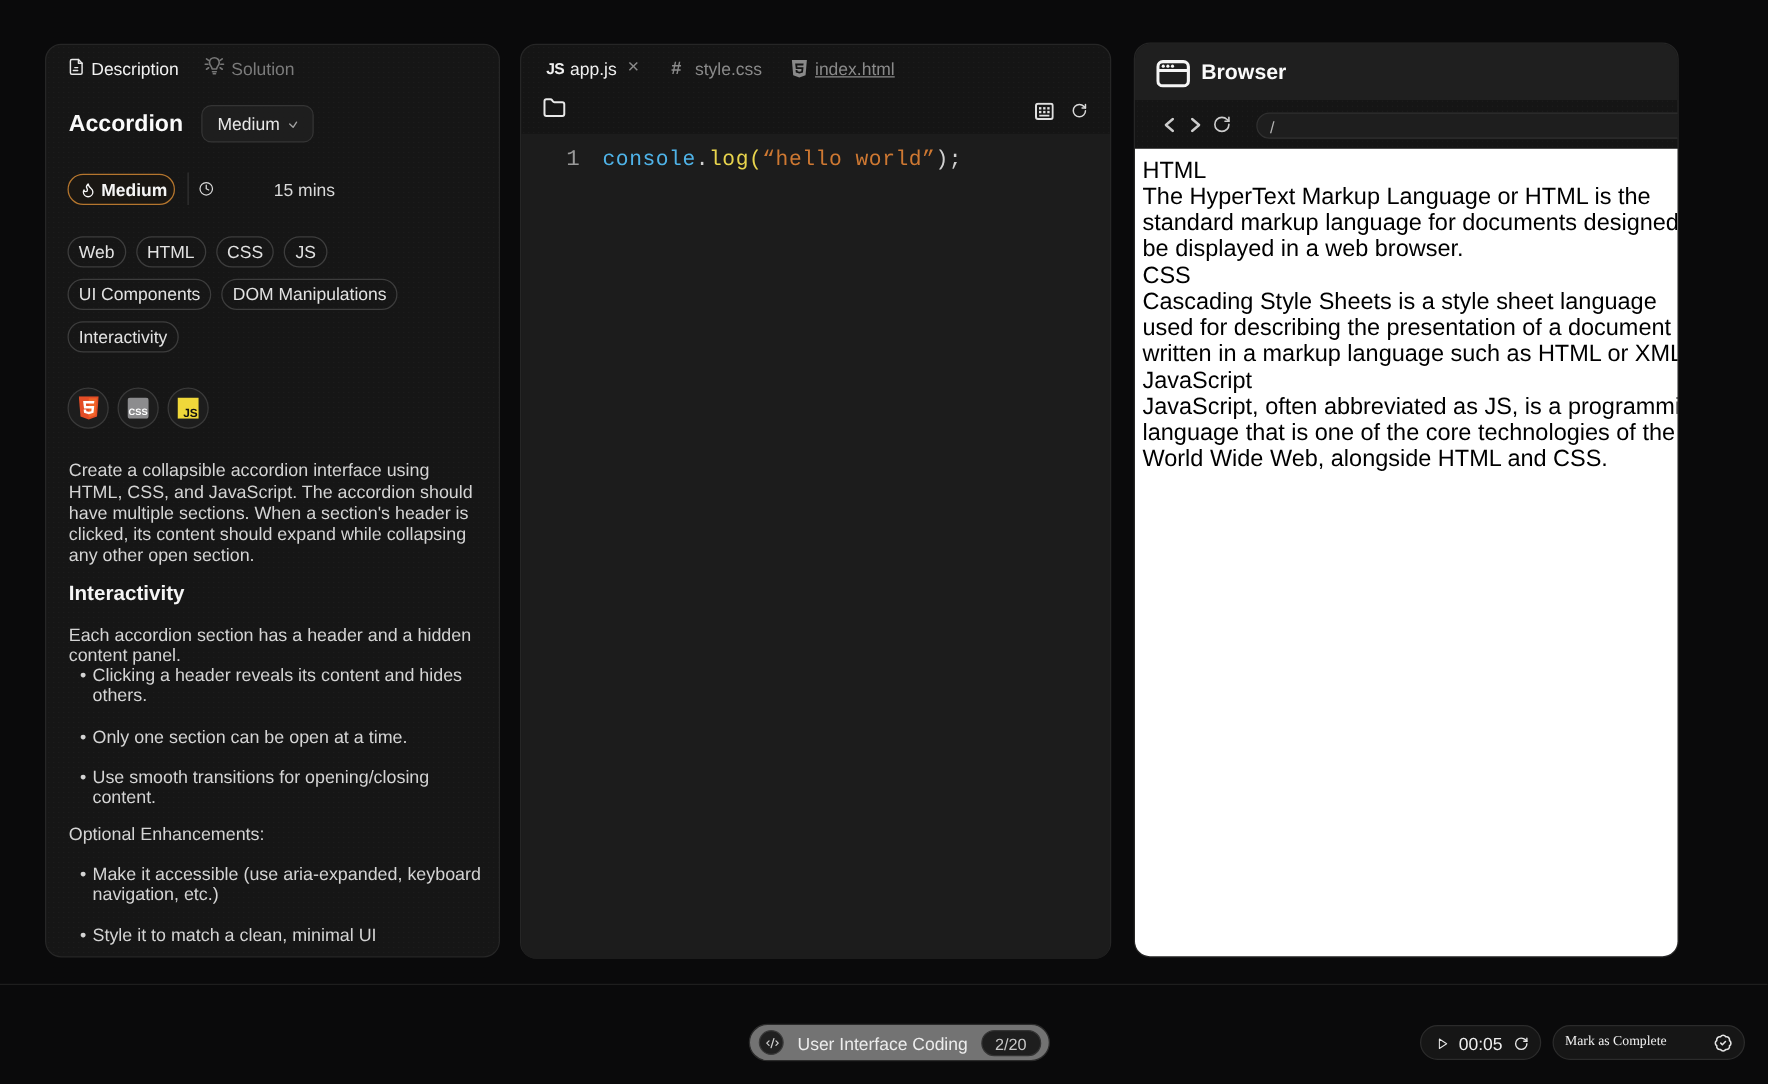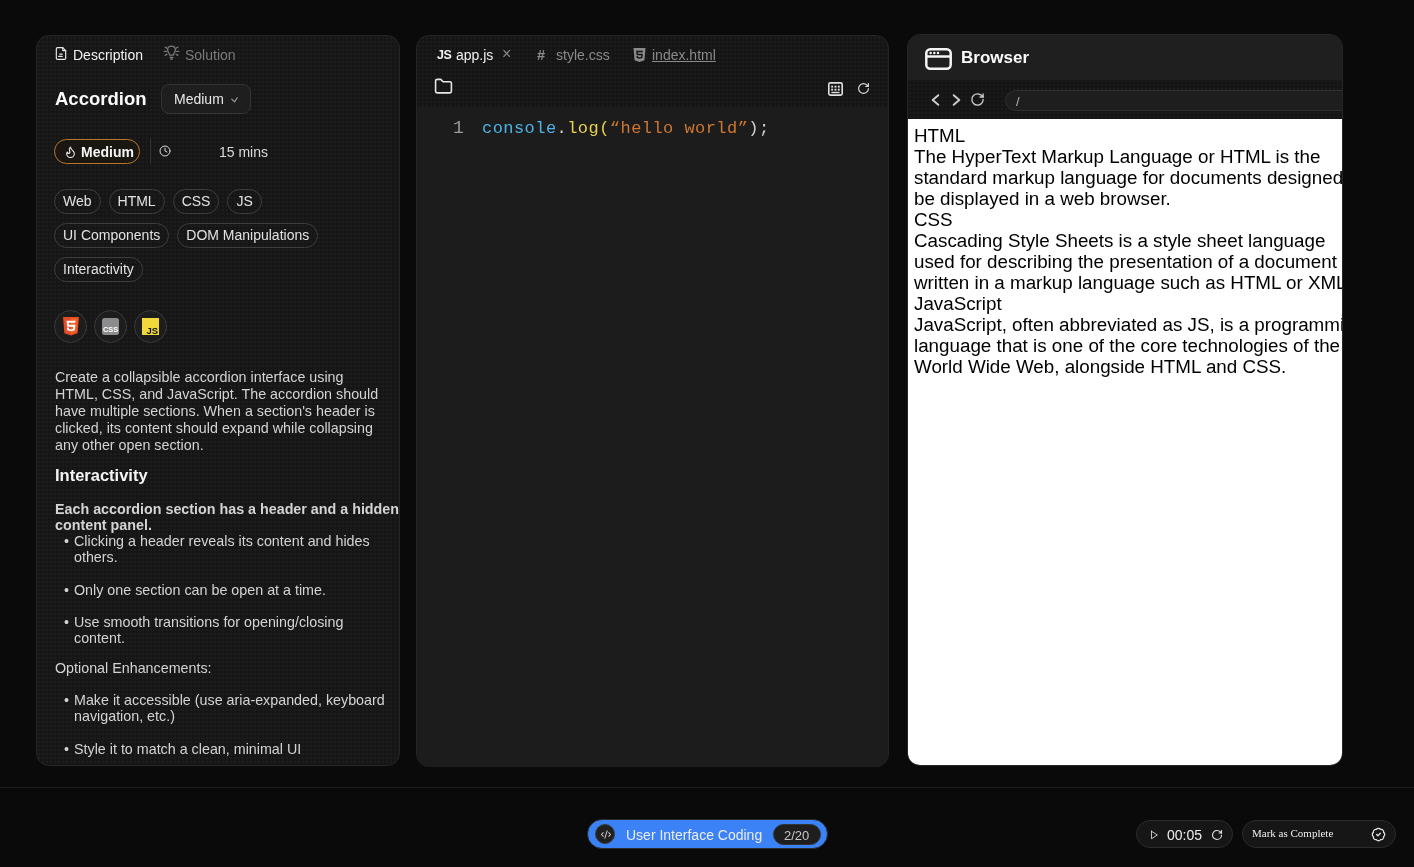--- a/index.html
+++ b/index.html
@@ -98,21 +98,21 @@
   </div>
 
   <div class="abs nw" style="left:18px; top:333px; font-size:14.3px; line-height:17px; color:#d4d4d4;">
     Create a collapsible accordion interface using<br>
     HTML, CSS, and JavaScript. The accordion should<br>
     have multiple sections. When a section's header is<br>
     clicked, its content should expand while collapsing<br>
     any other open section.
   </div>
   <div class="abs nw" style="left:18px; top:430px; font-size:16.5px; font-weight:700; color:#f5f5f5;">Interactivity</div>
-  <div class="abs nw" style="left:18px; top:465px; font-size:14.3px; line-height:16px; color:#d4d4d4;font-weight:bold;">
+  <div class="abs nw" style="left:18px; top:465px; font-size:14.3px; line-height:16px; color:#d4d4d4;">
     Each accordion section has a header and a hidden<br>
     content panel.
   </div>
   <div class="abs" style="left:27px; top:497px; font-size:14.3px; line-height:16.3px; color:#d4d4d4;">
     <div style="position:relative; padding-left:10px; margin-bottom:16px;"><span style="position:absolute;left:0;top:0;">•</span><span class="nw">Clicking a header reveals its content and hides<br>others.</span></div>
     <div style="position:relative; padding-left:10px; margin-bottom:16px;"><span style="position:absolute;left:0;top:0;">•</span><span class="nw">Only one section can be open at a time.</span></div>
     <div style="position:relative; padding-left:10px;"><span style="position:absolute;left:0;top:0;">•</span><span class="nw">Use smooth transitions for opening/closing<br>content.</span></div>
   </div>
   <div class="abs nw" style="left:18px; top:624px; font-size:14.3px; color:#d4d4d4;">Optional Enhancements:</div>
   <div class="abs" style="left:27px; top:656px; font-size:14.3px; line-height:16.3px; color:#d4d4d4;">
@@ -197,21 +197,21 @@
       written in a markup language such as HTML or XML.<br>
       JavaScript<br>
       JavaScript, often abbreviated as JS, is a programming<br>
       language that is one of the core technologies of the<br>
       World Wide Web, alongside HTML and CSS.
     </div>
   </div>
 </div>
 
 <div class="abs" style="left:0; top:787px; width:1414px; height:1px; background:#1e1e1e;"></div>
-<div class="abs dots" style="left:587px; top:819px; width:241px; height:30px; border:1px solid #2b2b2b; border-radius:15px; background:#3b82f6;">
+<div class="abs dots" style="left:599px; top:819px; width:241px; height:30px; border:1px solid #2b2b2b; border-radius:15px; background:#737373;">
   <div class="abs" style="left:7px; top:4px; width:20px; height:20px; border-radius:50%; background:#202020; border:1px solid #3a3a3a;"></div>
   <svg class="abs" style="left:11.5px; top:9px;" width="12" height="11" viewBox="0 0 24 24" fill="none" stroke="#cccccc" stroke-width="2.2" stroke-linecap="round" stroke-linejoin="round">
       <path d="m18 16 4-4-4-4"></path>
       <path d="m6 8-4 4 4 4"></path>
       <path d="m14.5 4-5 16"></path>
     </svg>
   <span class="abs nw" style="left:38px; top:7px; font-size:14px; color:#ececec;">User Interface Coding</span>
   <div class="abs dots" style="left:185px; top:4px; width:48px; height:21px; border:1px solid #333333; border-radius:11px; background:#1e1e1e;">
     <span class="abs nw" style="left:10px; top:2.5px; font-size:13px; color:#c8c8c8;">2/20</span>
   </div>

